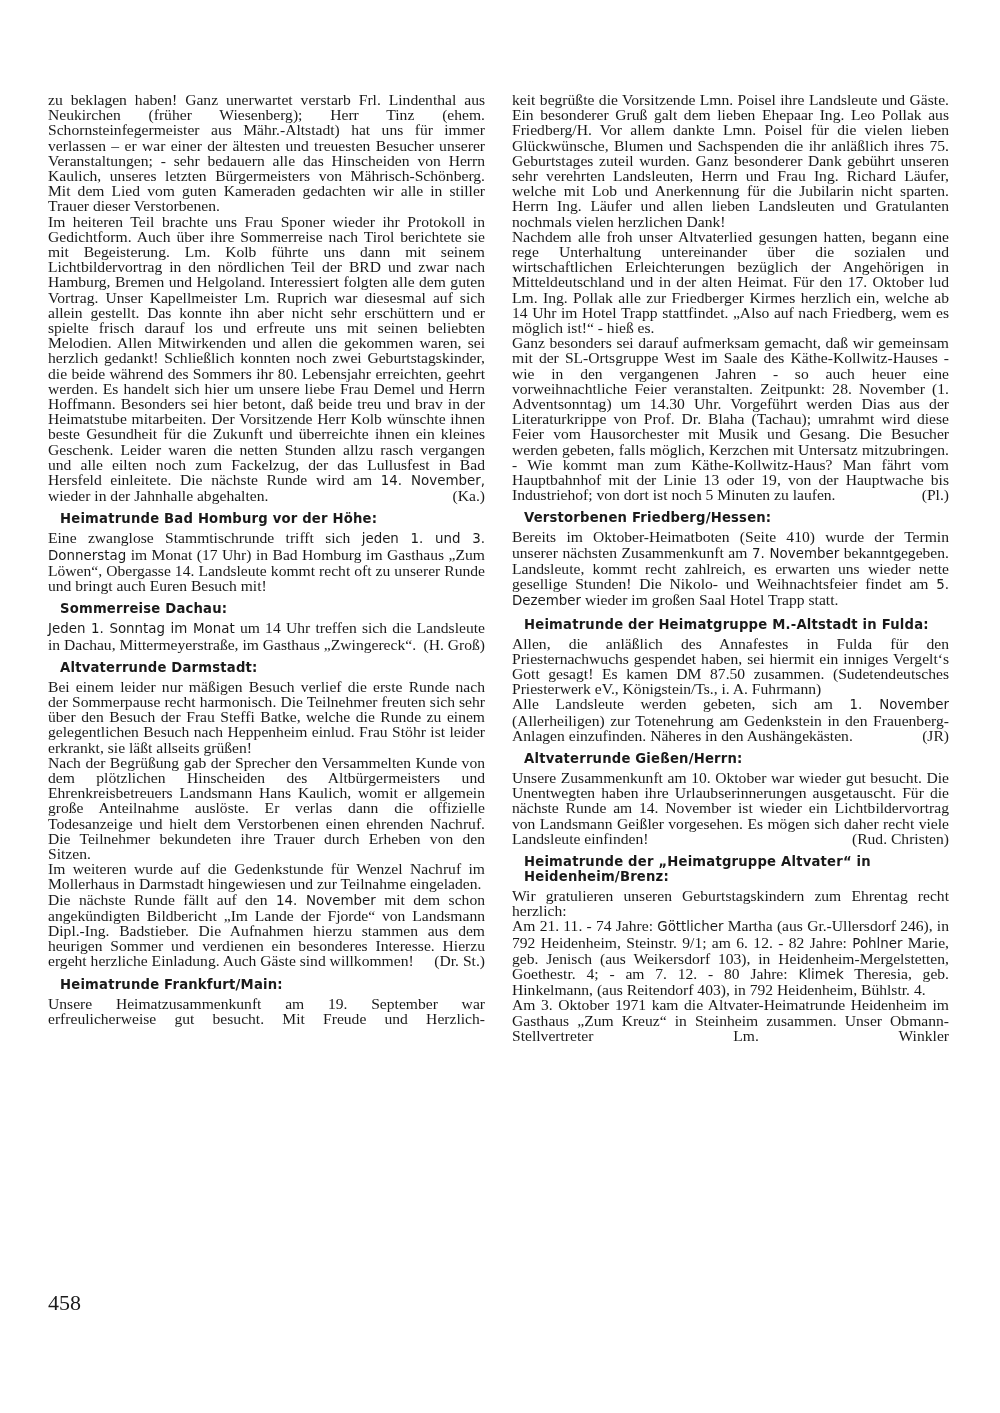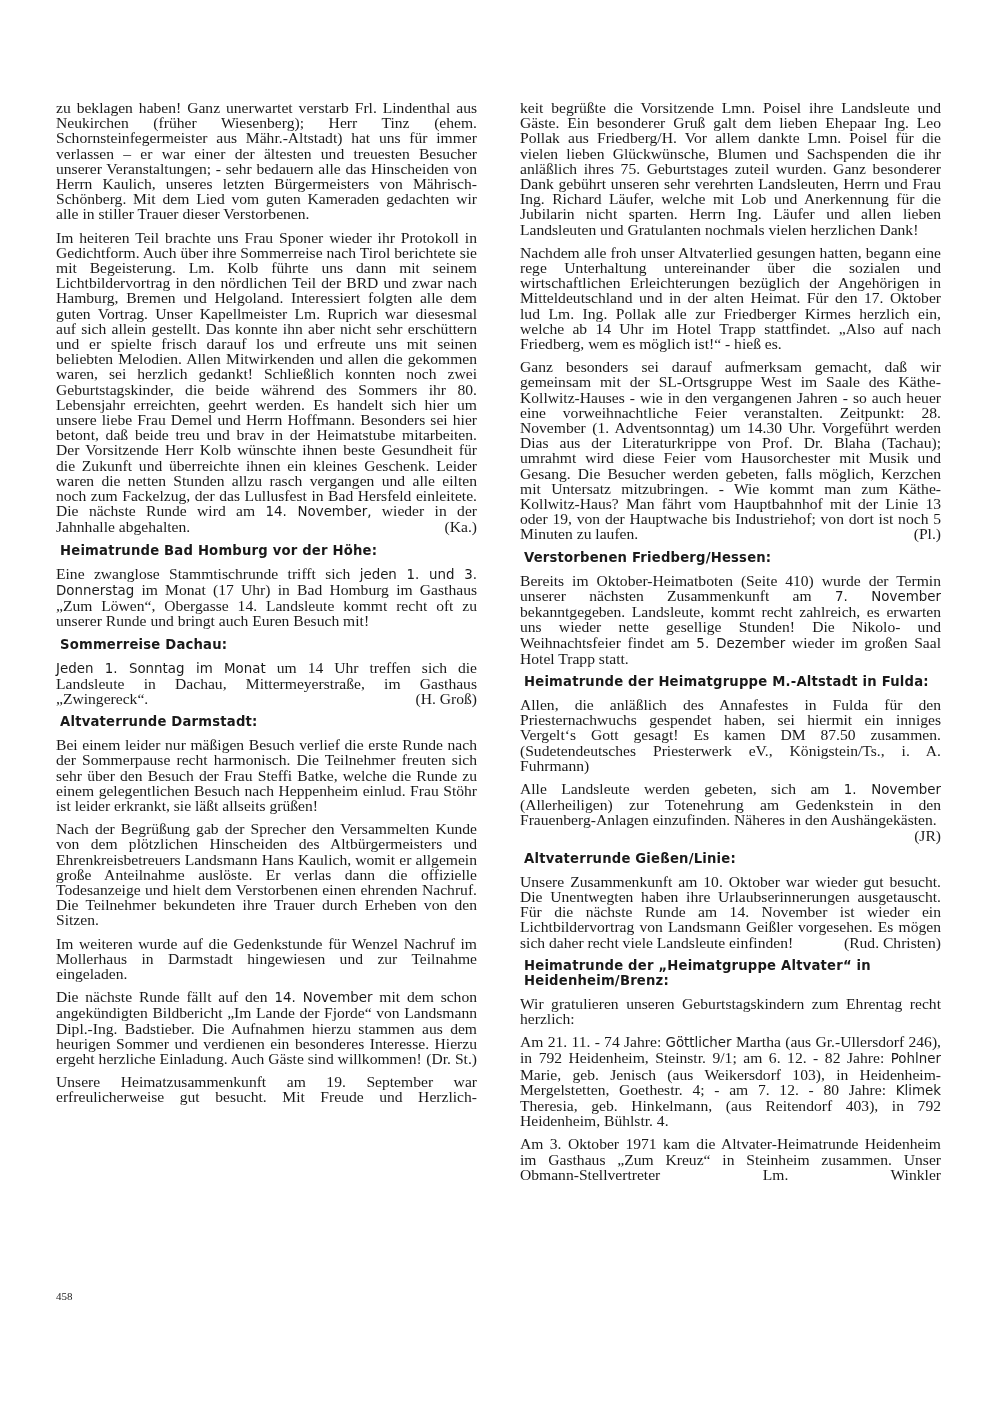--- a/index.html
+++ b/index.html
@@ -1,26 +1,26 @@
 <!DOCTYPE html>
 <html><head>
 <meta charset="utf-8">
 <style>
   html, body { margin: 0; padding: 0; background: #ffffff; }
   body { width: 1000px; height: 1413px; position: relative; overflow: hidden; color: #1a1a1a; }
   .col { position: absolute; top: 92px; width: 437px; font-family: "Liberation Serif", serif; font-size: 15.6px; line-height: 15.2px; text-align: justify; }
   #col-left { left: 48px; }
   #col-right { left: 512px; }
-  .para { margin: 8px; }
+  .para { margin: 0; }
   .para.last-justify { text-align-last: justify; }
   .head { font-family: "DejaVu Sans", sans-serif; font-weight: bold; font-size: 13.2px; line-height: 15px; letter-spacing: 0.2px; margin: 8px 0 4px 12px; text-align: left; }
   .b { font-family: "DejaVu Sans", sans-serif; font-weight: normal; font-size: 13.4px; }
   .sig { float: right; }
   .sigline::after { content: ""; display: block; clear: both; }
-  .page-number { position: absolute; left: 48px; top: 1290px; font-family: "Liberation Serif", serif; font-size: 11px; margin-left: 8px; }
+  .page-number { position: absolute; left: 48px; top: 1290px; font-family: "Liberation Serif", serif; font-size: 22px; }
 </style>
 </head>
 <body>
 
 <div id="col-left" class="col">
   <p class="para">zu beklagen haben! Ganz unerwartet verstarb Frl. Lindenthal aus Neukirchen (früher Wiesenberg); Herr Tinz (ehem. Schornsteinfegermeister aus Mähr.-Altstadt) hat uns für immer verlassen – er war einer der ältesten und treuesten Besucher unserer Veranstaltungen; - sehr bedauern alle das Hinscheiden von Herrn Kaulich, unseres letzten Bürgermeisters von Mährisch-Schönberg. Mit dem Lied vom guten Kameraden gedachten wir alle in stiller Trauer dieser Verstorbenen.</p>
 
   <p class="para sigline"><span>Im heiteren Teil brachte uns Frau Sponer wieder ihr Protokoll in Gedichtform. Auch über ihre Sommerreise nach Tirol berichtete sie mit Begeisterung. Lm. Kolb führte uns dann mit seinem Lichtbildervortrag in den nördlichen Teil der BRD und zwar nach Hamburg, Bremen und Helgoland. Interessiert folgten alle dem guten Vortrag. Unser Kapellmeister Lm. Ruprich war diesesmal auf sich allein gestellt. Das konnte ihn aber nicht sehr erschüttern und er spielte frisch darauf los und erfreute uns mit seinen beliebten Melodien. Allen Mitwirkenden und allen die gekommen waren, sei herzlich gedankt! Schließlich konnten noch zwei Geburtstagskinder, die beide während des Sommers ihr 80. Lebensjahr erreichten, geehrt werden. Es handelt sich hier um unsere liebe Frau Demel und Herrn Hoffmann. Besonders sei hier betont, daß beide treu und brav in der Heimatstube mitarbeiten. Der Vorsitzende Herr Kolb wünschte ihnen beste Gesundheit für die Zukunft und überreichte ihnen ein kleines Geschenk. Leider waren die netten Stunden allzu rasch vergangen und alle eilten noch zum Fackelzug, der das Lullusfest in Bad Hersfeld einleitete. Die nächste Runde wird am </span><span class="b">14. November,</span><span> wieder in der Jahnhalle abgehalten.</span><span class="sig">(Ka.)</span></p>
 
   <h3 class="head">Heimatrunde Bad Homburg vor der Höhe:</h3>
@@ -28,37 +28,38 @@
 
   <h3 class="head">Sommerreise Dachau:</h3>
   <p class="para sigline"><span class="b">Jeden 1. Sonntag im Monat</span><span> um 14 Uhr treffen sich die Landsleute in Dachau, Mittermeyerstraße, im Gasthaus „Zwingereck“.</span><span class="sig">(H. Groß)</span></p>
 
   <h3 class="head">Altvaterrunde Darmstadt:</h3>
   <p class="para">Bei einem leider nur mäßigen Besuch verlief die erste Runde nach der Sommerpause recht harmonisch. Die Teilnehmer freuten sich sehr über den Besuch der Frau Steffi Batke, welche die Runde zu einem gelegentlichen Besuch nach Heppenheim einlud. Frau Stöhr ist leider erkrankt, sie läßt allseits grüßen!</p>
   <p class="para">Nach der Begrüßung gab der Sprecher den Versammelten Kunde von dem plötzlichen Hinscheiden des Altbürgermeisters und Ehrenkreisbetreuers Landsmann Hans Kaulich, womit er allgemein große Anteilnahme auslöste. Er verlas dann die offizielle Todesanzeige und hielt dem Verstorbenen einen ehrenden Nachruf. Die Teilnehmer bekundeten ihre Trauer durch Erheben von den Sitzen.</p>
   <p class="para">Im weiteren wurde auf die Gedenkstunde für Wenzel Nachruf im Mollerhaus in Darmstadt hingewiesen und zur Teilnahme eingeladen.</p>
   <p class="para sigline"><span>Die nächste Runde fällt auf den </span><span class="b">14. November</span><span> mit dem schon angekündigten Bildbericht „Im Lande der Fjorde“ von Landsmann Dipl.-Ing. Badstieber. Die Aufnahmen hierzu stammen aus dem heurigen Sommer und verdienen ein besonderes Interesse. Hierzu ergeht herzliche Einladung. Auch Gäste sind willkommen!</span><span class="sig">(Dr. St.)</span></p>
 
+  <h3 class="head">Heimatrunde Frankfurt/Main:</h3>
   <p class="para last-justify">Unsere Heimatzusammenkunft am 19. September war erfreulicherweise gut besucht. Mit Freude und Herzlich-</p>
 </div>
 
 <div id="col-right" class="col">
   <p class="para">keit begrüßte die Vorsitzende Lmn. Poisel ihre Landsleute und Gäste. Ein besonderer Gruß galt dem lieben Ehepaar Ing. Leo Pollak aus Friedberg/H. Vor allem dankte Lmn. Poisel für die vielen lieben Glückwünsche, Blumen und Sachspenden die ihr anläßlich ihres 75. Geburtstages zuteil wurden. Ganz besonderer Dank gebührt unseren sehr verehrten Landsleuten, Herrn und Frau Ing. Richard Läufer, welche mit Lob und Anerkennung für die Jubilarin nicht sparten. Herrn Ing. Läufer und allen lieben Landsleuten und Gratulanten nochmals vielen herzlichen Dank!</p>
   <p class="para">Nachdem alle froh unser Altvaterlied gesungen hatten, begann eine rege Unterhaltung untereinander über die sozialen und wirtschaftlichen Erleichterungen bezüglich der Angehörigen in Mitteldeutschland und in der alten Heimat. Für den 17. Oktober lud Lm. Ing. Pollak alle zur Friedberger Kirmes herzlich ein, welche ab 14 Uhr im Hotel Trapp stattfindet. „Also auf nach Friedberg, wem es möglich ist!“ - hieß es.</p>
   <p class="para sigline"><span>Ganz besonders sei darauf aufmerksam gemacht, daß wir gemeinsam mit der SL-Ortsgruppe West im Saale des Käthe-Kollwitz-Hauses - wie in den vergangenen Jahren - so auch heuer eine vorweihnachtliche Feier veranstalten. Zeitpunkt: 28. November (1. Adventsonntag) um 14.30 Uhr. Vorgeführt werden Dias aus der Literaturkrippe von Prof. Dr. Blaha (Tachau); umrahmt wird diese Feier vom Hausorchester mit Musik und Gesang. Die Besucher werden gebeten, falls möglich, Kerzchen mit Untersatz mitzubringen. - Wie kommt man zum Käthe-Kollwitz-Haus? Man fährt vom Hauptbahnhof mit der Linie 13 oder 19, von der Hauptwache bis Industriehof; von dort ist noch 5 Minuten zu laufen.</span><span class="sig">(Pl.)</span></p>
 
   <h3 class="head">Verstorbenen Friedberg/Hessen:</h3>
   <p class="para"><span>Bereits im Oktober-Heimatboten (Seite 410) wurde der Termin unserer nächsten Zusammenkunft am </span><span class="b">7. November</span><span> bekanntgegeben. Landsleute, kommt recht zahlreich, es erwarten uns wieder nette gesellige Stunden! Die Nikolo- und Weihnachtsfeier findet am </span><span class="b">5. Dezember</span><span> wieder im großen Saal Hotel Trapp statt.</span></p>
 
   <h3 class="head">Heimatrunde der Heimatgruppe M.-Altstadt in Fulda:</h3>
   <p class="para">Allen, die anläßlich des Annafestes in Fulda für den Priesternachwuchs gespendet haben, sei hiermit ein inniges Vergelt‘s Gott gesagt! Es kamen DM 87.50 zusammen. (Sudetendeutsches Priesterwerk eV., Königstein/Ts., i. A. Fuhrmann)</p>
 
   <p class="para sigline"><span>Alle Landsleute werden gebeten, sich am </span><span class="b">1. November</span><span> (Allerheiligen) zur Totenehrung am Gedenkstein in den Frauenberg-Anlagen einzufinden. Näheres in den Aushängekästen.</span><span class="sig">(JR)</span></p>
 
-  <h3 class="head">Altvaterrunde Gießen/Linie:</h3>
+  <h3 class="head">Altvaterrunde Gießen/Herrn:</h3>
   <p class="para sigline"><span>Unsere Zusammenkunft am 10. Oktober war wieder gut besucht. Die Unentwegten haben ihre Urlaubserinnerungen ausgetauscht. Für die nächste Runde am 14. November ist wieder ein Lichtbildervortrag von Landsmann Geißler vorgesehen. Es mögen sich daher recht viele Landsleute einfinden!</span><span class="sig">(Rud. Christen)</span></p>
 
   <h3 class="head">Heimatrunde der „Heimatgruppe Altvater“ in Heidenheim/Brenz:</h3>
   <p class="para">Wir gratulieren unseren Geburtstagskindern zum Ehrentag recht herzlich:</p>
   <p class="para"><span>Am 21. 11. - 74 Jahre: </span><span class="b">Göttlicher</span><span> Martha (aus Gr.-Ullersdorf 246), in 792 Heidenheim, Steinstr. 9/1; am 6. 12. - 82 Jahre: </span><span class="b">Pohlner</span><span> Marie, geb. Jenisch (aus Weikersdorf 103), in Heidenheim-Mergelstetten, Goethestr. 4; - am 7. 12. - 80 Jahre: </span><span class="b">Klimek</span><span> Theresia, geb. Hinkelmann, (aus Reitendorf 403), in 792 Heidenheim, Bühlstr. 4.</span></p>
   <p class="para last-justify">Am 3. Oktober 1971 kam die Altvater-Heimatrunde Heidenheim im Gasthaus „Zum Kreuz“ in Steinheim zusammen. Unser Obmann-Stellvertreter Lm. Winkler</p>
 </div>
 
 <div class="page-number">458</div>
 

